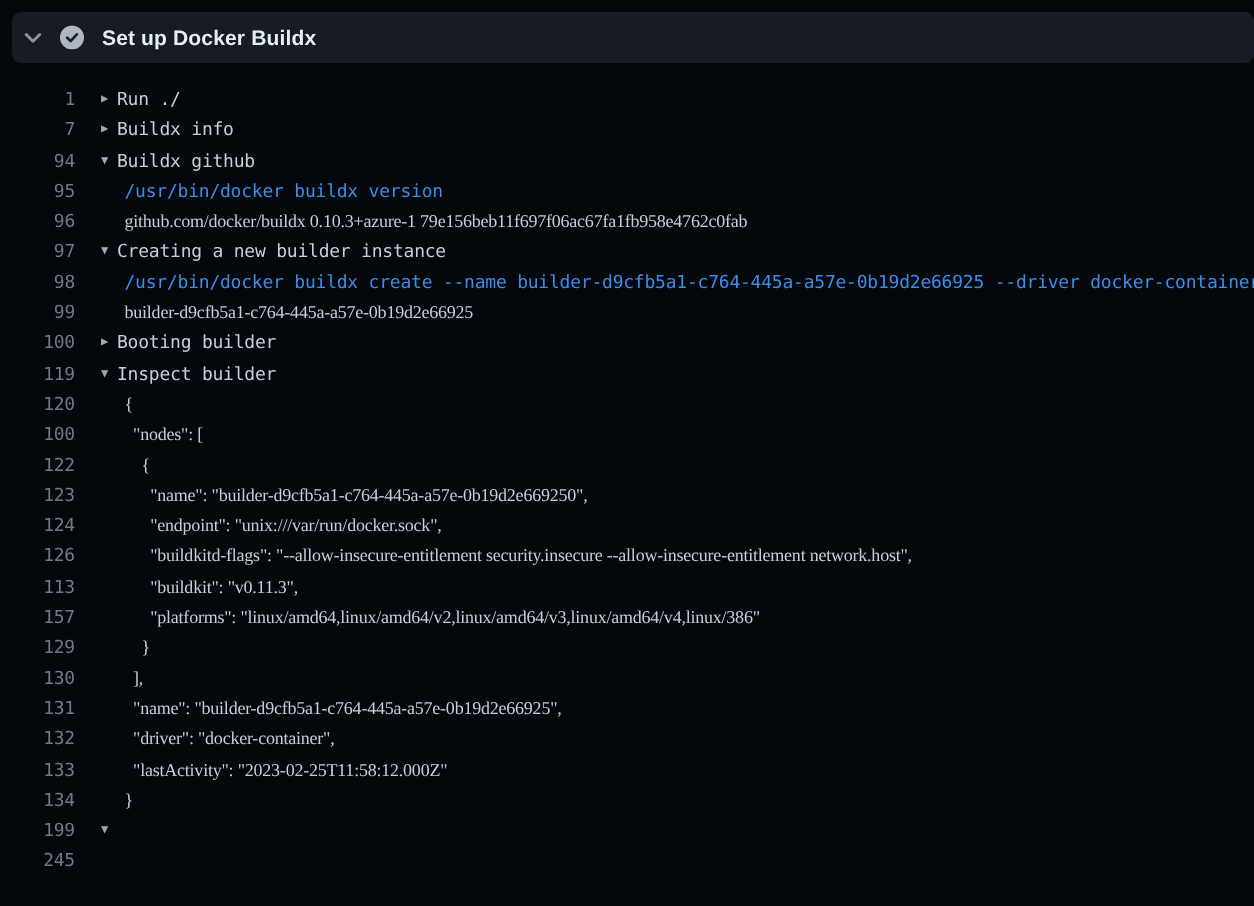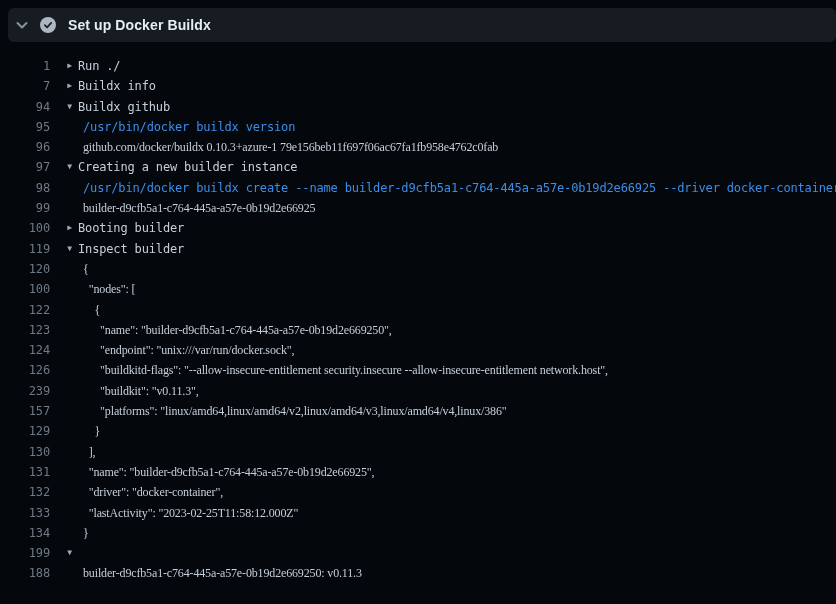--- a/index.html
+++ b/index.html
@@ -133,21 +133,21 @@
       <span class="num">124</span>
       <span class="marker"></span>
       <span class="text">      "endpoint": "unix:///var/run/docker.sock",</span>
     </div>
     <div class="row t-output">
       <span class="num">126</span>
       <span class="marker"></span>
       <span class="text">      "buildkitd-flags": "--allow-insecure-entitlement security.insecure --allow-insecure-entitlement network.host",</span>
     </div>
     <div class="row t-output">
-      <span class="num">239</span>
+      <span class="num">113</span>
       <span class="marker"></span>
       <span class="text">      "buildkit": "v0.11.3",</span>
     </div>
     <div class="row t-output">
       <span class="num">157</span>
       <span class="marker"></span>
       <span class="text">      "platforms": "linux/amd64,linux/amd64/v2,linux/amd64/v3,linux/amd64/v4,linux/386"</span>
     </div>
     <div class="row t-output">
       <span class="num">129</span>
@@ -177,17 +177,16 @@
     <div class="row t-output">
       <span class="num">134</span>
       <span class="marker"></span>
       <span class="text">}</span>
     </div>
     <div class="row t-group-expanded">
       <span class="num">199</span>
       <span class="marker">▼</span>
     </div>
     <div class="row t-output">
-      <span class="num">188</span>
+      <span class="num">245</span>
       <span class="marker"></span>
-      <span class="text">builder-d9cfb5a1-c764-445a-a57e-0b19d2e669250: v0.11.3</span>
     </div>
   </div>
 
 </body></html>

